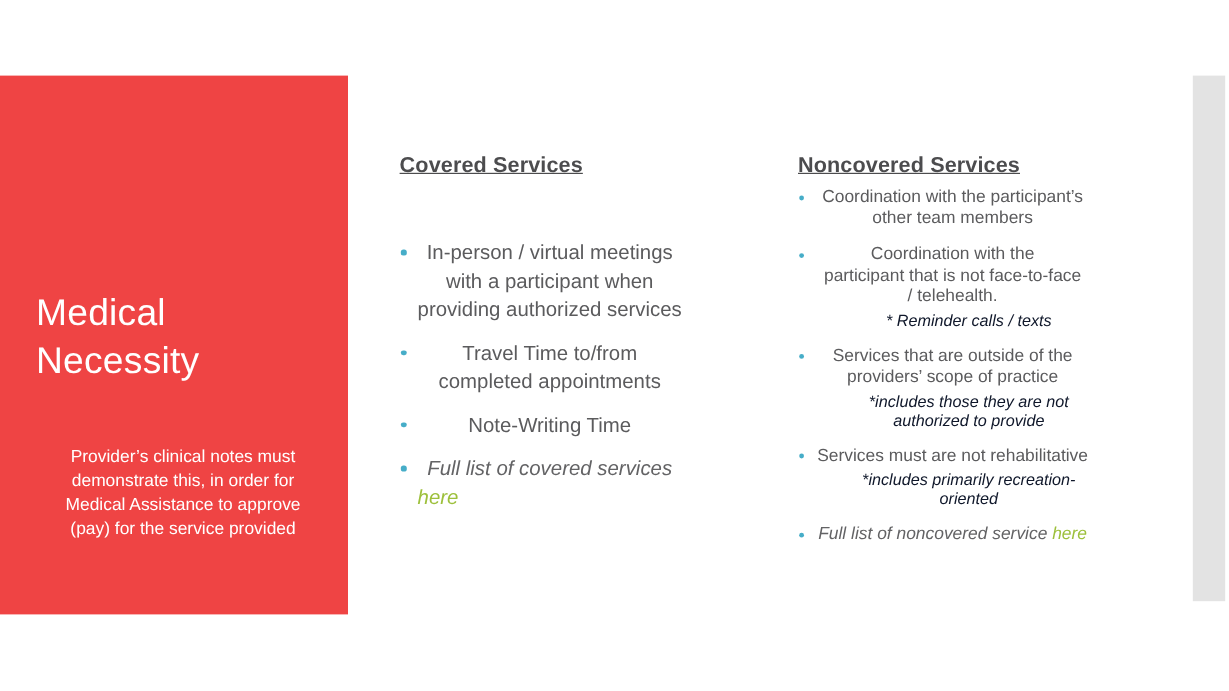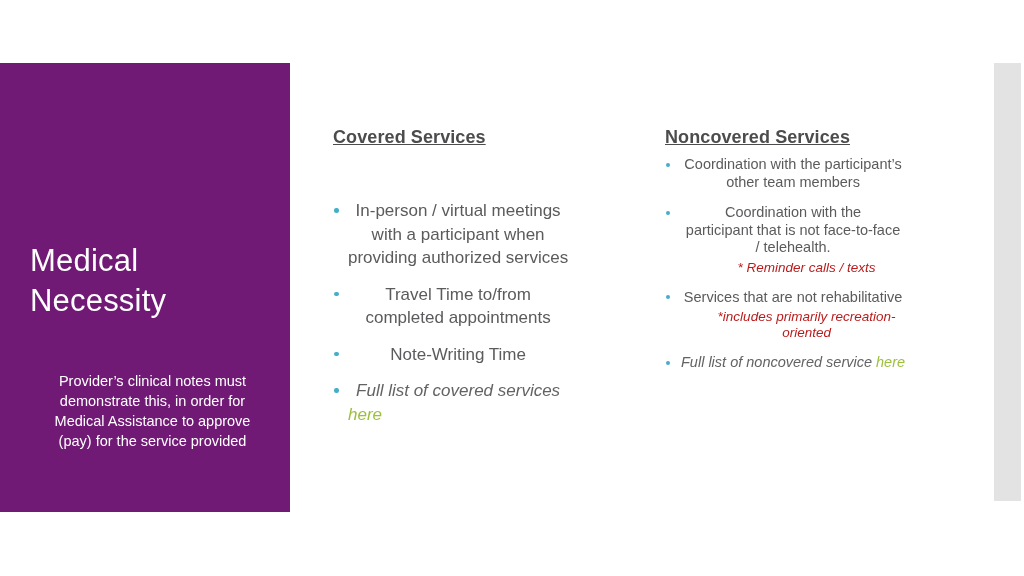--- a/index.html
+++ b/index.html
@@ -6,21 +6,21 @@
   .slide{
     position:relative;
     width:1024px;height:576px;
     background:#ffffff;
     font-family:"Liberation Sans", sans-serif;
     overflow:hidden;
   }
   
   .teal-panel{
     position:absolute;left:0;top:63px;width:290px;height:449px;
-    background:#701a75;
+    background:#ef4444;
   }
   .panel-title{
     position:absolute;left:30px;top:178px;
     color:#ffffff;font-size:31px;line-height:40px;font-weight:400;
     white-space:pre-line;letter-spacing:.2px;
   }
   .panel-subtitle{
     position:absolute;left:30px;top:308px;width:245px;
     color:#ffffff;font-size:14.5px;line-height:20px;
     white-space:pre-line;
@@ -54,21 +54,21 @@
   .col-covered .dot{width:4.5px;height:4.5px;top:9px;}
   .col-noncovered .dot{width:4px;height:4px;top:6.5px;}
   .txt{white-space:pre-line;}
   .it{font-style:italic;color:#636365;}
   .link{
     color:#9DC03C;font-style:italic;cursor:pointer;
   }
   .link.block{display:block;width:max-content;}
   .note{
     display:block;margin:3px 0 5px 27px;
-    color:#b91c1c;font-size:13.5px;line-height:16px;font-style:italic;
+    color:#0f172a;font-size:13.5px;line-height:16px;font-style:italic;
     white-space:pre-line;
   }
 </style>
 </head>
 <body>
 
 <div class="slide">
 
   <div class="teal-panel">
     <div class="panel-title">Medical
@@ -115,21 +115,28 @@
       </li>
       <li>
         <span class="dot"></span>
         <span class="txt">Coordination with the
 participant that is not face-to-face
 / telehealth.</span>
         <span class="note">* Reminder calls / texts</span>
       </li>
       <li>
         <span class="dot"></span>
-        <span class="txt">Services that are not rehabilitative</span>
+        <span class="txt">Services that are outside of the
+providers’ scope of practice</span>
+        <span class="note">*includes those they are not
+authorized to provide</span>
+      </li>
+      <li>
+        <span class="dot"></span>
+        <span class="txt">Services must are not rehabilitative</span>
         <span class="note">*includes primarily recreation-
 oriented</span>
       </li>
       <li>
         <span class="dot"></span>
         <span class="txt it">Full list of noncovered service </span><a class="link">here</a>
       </li>
     </ul>
   </div>
 

